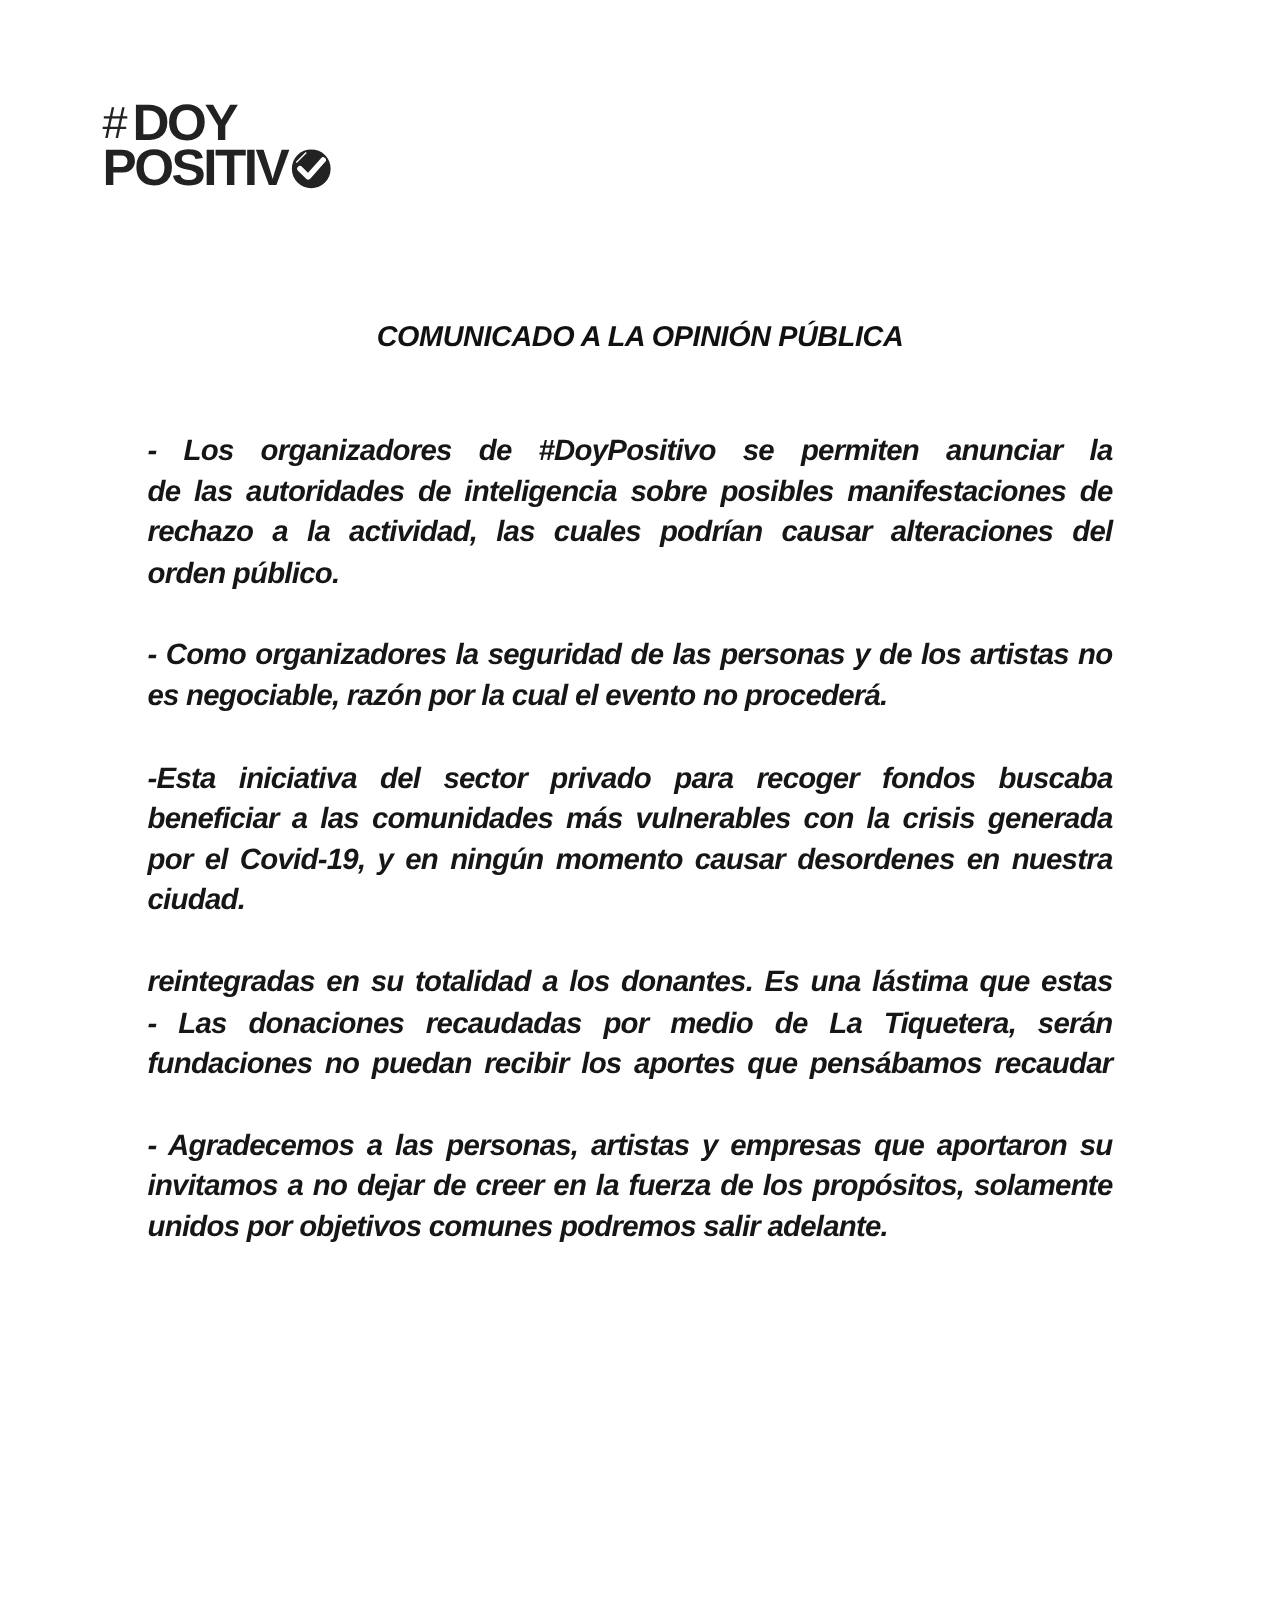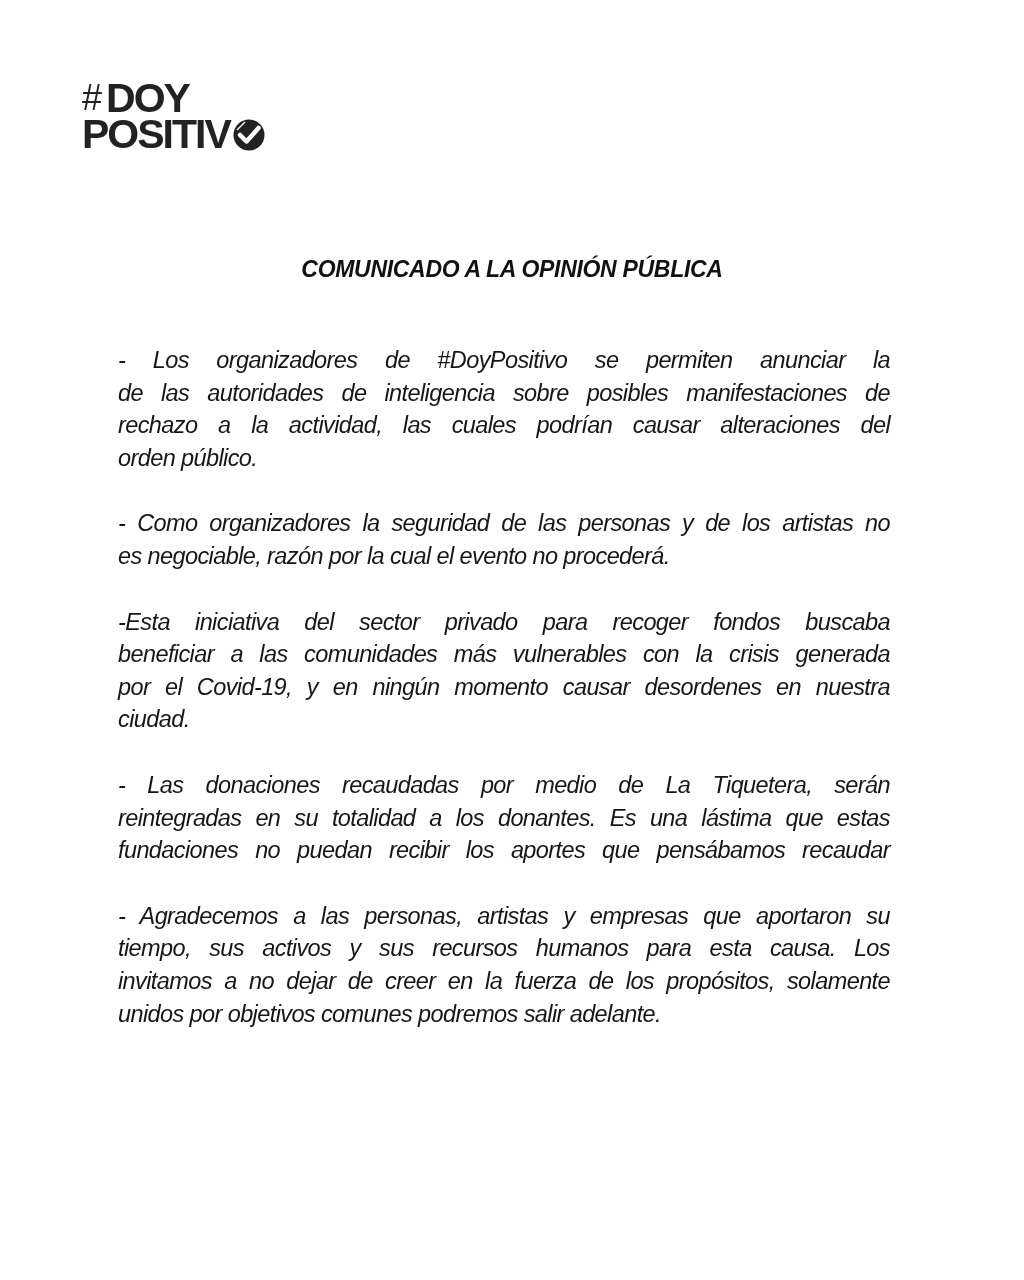--- a/index.html
+++ b/index.html
@@ -3,21 +3,21 @@
   <meta charset="utf-8">
   <style>
     html, body { margin: 0; padding: 0; background: #ffffff; }
     body { width: 1024px; height: 1280px; position: relative; overflow: hidden; color: #1a1a1a; }
     .logo { position: absolute; left: 82px; top: 80px; font-family: "Liberation Sans", sans-serif; font-weight: 700; color: #222222; line-height: 36px; font-size: 41px; letter-spacing: -2px; }
     .logo .row { display: flex; align-items: center; height: 36px; }
     .logo .hash { font-weight: 400; font-size: 36px; margin-right: 4px; letter-spacing: 0; }
     .logo .check { width: 36px; height: 36px; margin-left: 1px; display: inline-block; }
     .title { position: absolute; left: 0; width: 1024px; top: 256px; text-align: center; font-family: "Liberation Sans", sans-serif; font-style: italic; font-weight: 700; font-size: 23px; letter-spacing: -0.3px; color: #111111; }
     .body { position: absolute; left: 118px; width: 788px; top: 344px; font-family: "Liberation Sans", sans-serif; font-style: italic; font-size: 23.5px; letter-spacing: -0.6px; color: #161616; }
-    .para { margin: 0 16px 33px 0; }
+    .para { margin: 0 16px 33px 0; font-weight: bold; }
     .line { display: block; height: 32.6px; line-height: 32.6px; white-space: nowrap; text-align: justify; text-align-last: justify; }
     .line.last { text-align: center; text-align-last: left; }
     .date { margin-top: 0; }
   </style>
 </head>
 <body>
 
 <div class="logo">
   <div class="row">
     <span class="hash">#</span>
@@ -48,23 +48,22 @@
     <span class="line">- Como organizadores la seguridad de las personas y de los artistas no</span>
     <span class="line last">es negociable, razón por la cual el evento no procederá.</span>
   </div>
   <div class="para">
     <span class="line">-Esta iniciativa del sector privado para recoger fondos buscaba</span>
     <span class="line">beneficiar a las comunidades más vulnerables con la crisis generada</span>
     <span class="line">por el Covid-19, y en ningún momento causar desordenes en nuestra</span>
     <span class="line last">ciudad.</span>
   </div>
   <div class="para">
+    <span class="line">reintegradas en su totalidad a los donantes. Es una lástima que estas</span>
     <span class="line">- Las donaciones recaudadas por medio de La Tiquetera, serán</span>
-    <span class="line">reintegradas en su totalidad a los donantes. Es una lástima que estas</span>
     <span class="line">fundaciones no puedan recibir los aportes que pensábamos recaudar</span>
   </div>
   <div class="para">
     <span class="line">- Agradecemos a las personas, artistas y empresas que aportaron su</span>
-    <span class="line">tiempo, sus activos y sus recursos humanos para esta causa. Los</span>
     <span class="line">invitamos a no dejar de creer en la fuerza de los propósitos, solamente</span>
     <span class="line last">unidos por objetivos comunes podremos salir adelante.</span>
   </div>
 </div>
 
 </body></html>

